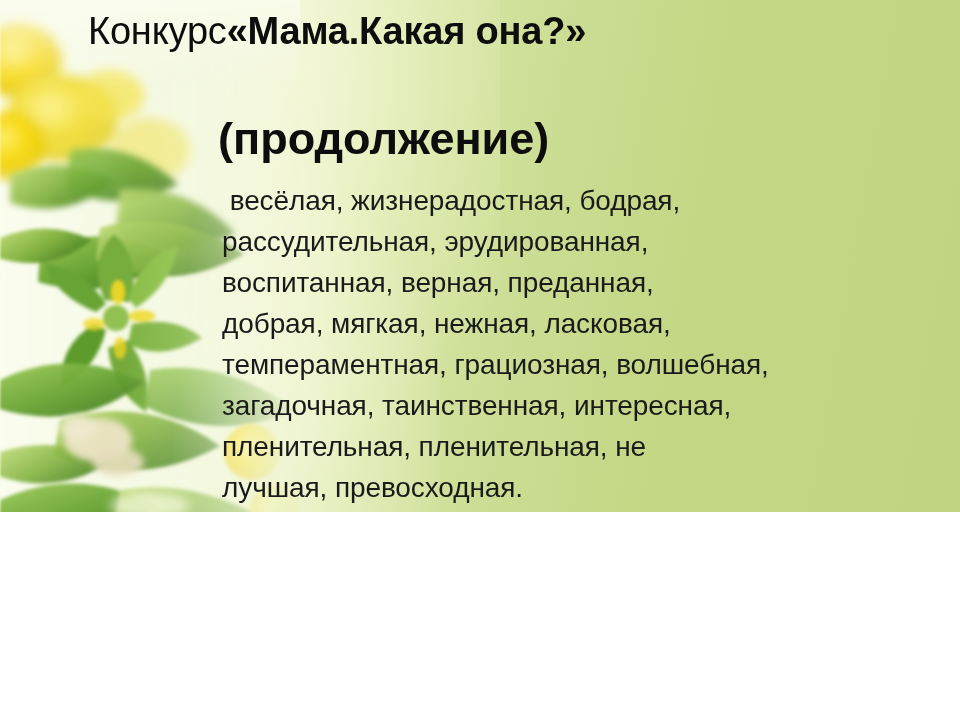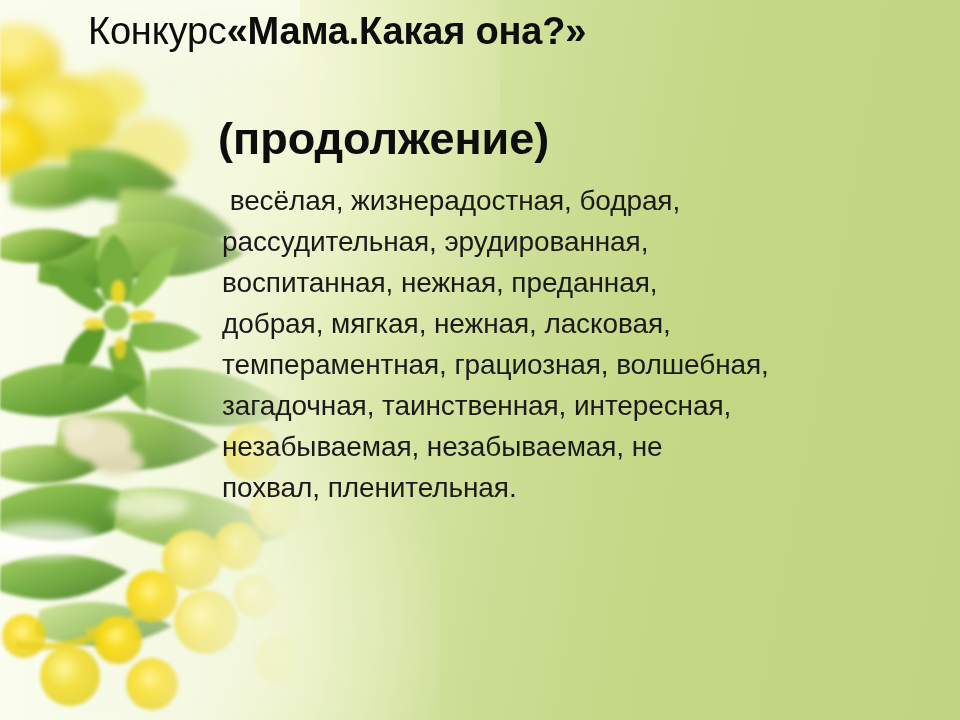--- a/index.html
+++ b/index.html
@@ -3,21 +3,21 @@
 <meta charset="utf-8">
 <style>
   html, body {
     margin: 0;
     padding: 0;
     background: #ffffff;
   }
   #slide {
     position: relative;
     width: 960px;
-    height: 720px;
+    height: 512px;
     overflow: hidden;
     background: #fde047;
     font-family: "Liberation Sans", sans-serif;
   }
 
   
   .bg-base {
     position: absolute;
     inset: 0;
     background:
@@ -261,21 +261,21 @@
 
   <div class="title">
     <span class="t-plain">Конкурс</span><span class="t-bold">«Мама.Какая она?»</span>
   </div>
 
   <div class="subtitle">(продолжение)</div>
 
   <div class="body">
     <div class="body-line"> весёлая, жизнерадостная, бодрая,</div>
     <div class="body-line">рассудительная, эрудированная,</div>
-    <div class="body-line">воспитанная, нежная, преданная,</div>
+    <div class="body-line">воспитанная, верная, преданная,</div>
     <div class="body-line">добрая, мягкая, нежная, ласковая,</div>
     <div class="body-line">темпераментная, грациозная, волшебная,</div>
     <div class="body-line">загадочная, таинственная, интересная,</div>
-    <div class="body-line">незабываемая, незабываемая, не</div>
-    <div class="body-line">похвал, пленительная.</div>
+    <div class="body-line">пленительная, пленительная, не</div>
+    <div class="body-line">лучшая, превосходная.</div>
   </div>
 
 </div>
 
 </body></html>

